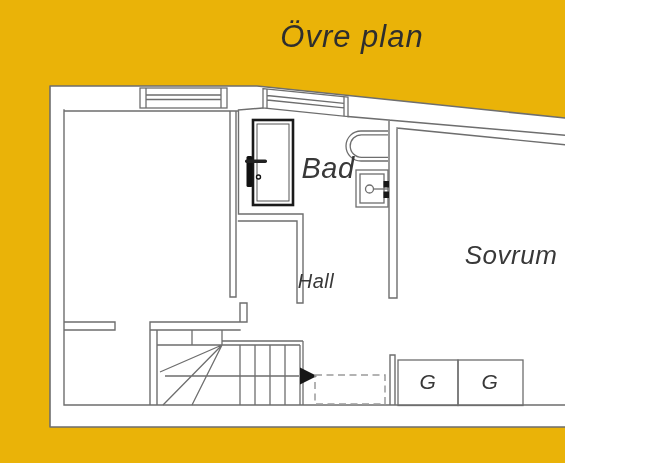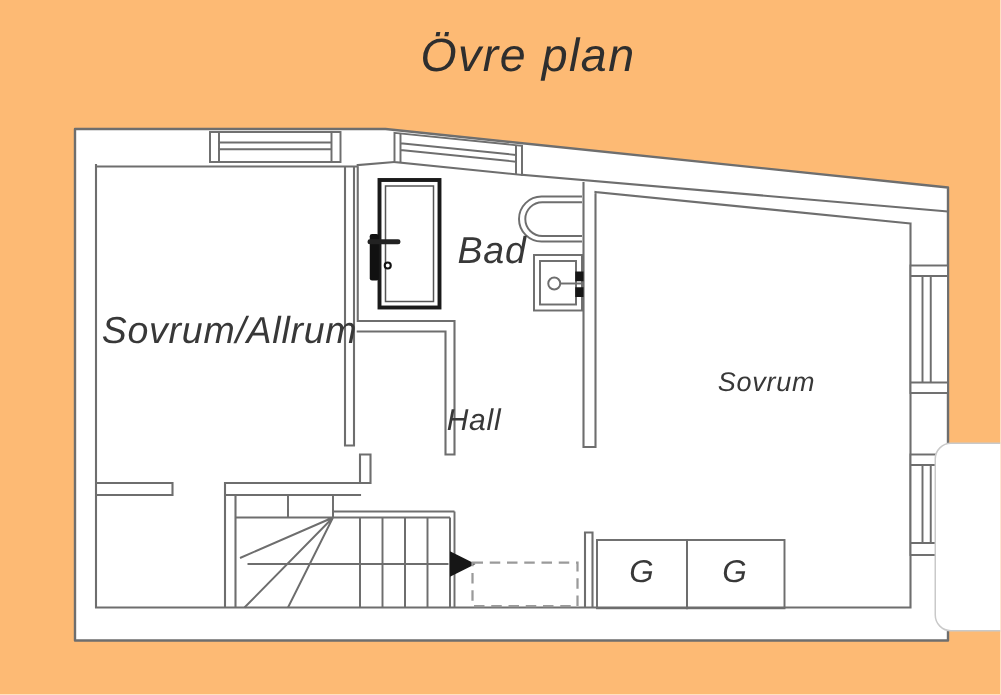--- a/index.html
+++ b/index.html
@@ -1,39 +1,39 @@
 <!DOCTYPE html>
 <html><head>
 <meta charset="utf-8">
 <style>
   html,body{margin:0;padding:0;background:#ffffff;}
   #stage{
     position:relative;
-    width:667px;height:463px;
-    background:#fdba74;
+    width:565px;height:463px;
+    background:#eab308;
     overflow:hidden;
     font-family:"Liberation Sans", sans-serif;
   }
   .lbl{
     position:absolute;
     transform:translate(-50%,-50%);
     font-style:italic;
     color:#383838;
     white-space:nowrap;
     letter-spacing:0.5px;
   }
   #plan-title{
     font-size:31px;
     color:#2e2e2e;
     letter-spacing:1px;
   }
   #lbl-bedroom-living{font-size:25px;}
-  #lbl-bathroom{font-size:25px;}
+  #lbl-bathroom{font-size:29px;}
   #lbl-hall{font-size:20px;}
-  #lbl-bedroom{font-size:18px;}
+  #lbl-bedroom{font-size:26px;}
   .lbl-g{font-size:21px;}
   svg{position:absolute;left:0;top:0;}
   #side-card{
     position:absolute;
     left:623px;top:295px;
     width:60px;height:126px;
     background:#ffffff;
     border:1.5px solid #c9c9c9;
     border-radius:11px;
     box-sizing:border-box;
@@ -123,21 +123,20 @@
       <rect x="253" y="120" width="40" height="85" fill="#ffffff" stroke="#1a1a1a" stroke-width="2.6"></rect>
       <rect x="257" y="124" width="32" height="77" fill="none" stroke="#555555" stroke-width="1"></rect>
       <rect x="246.5" y="156" width="6" height="31" rx="1.5" fill="#111111"></rect>
       <rect x="245" y="159.5" width="22" height="3.4" rx="1.6" fill="#222222"></rect>
       <circle cx="258.5" cy="177" r="2" fill="#ffffff" stroke="#111111" stroke-width="1.4"></circle>
     </g>
   </svg>
 
   <div class="lbl" id="plan-title" style="left:352px;top:37px;">Övre plan</div>
 
-  <div class="lbl" id="lbl-bedroom-living" style="left:153px;top:221px;">Sovrum/Allrum</div>
 
   <div class="lbl" id="lbl-bathroom" style="left:328px;top:168px;">Bad</div>
 
   <div class="lbl" id="lbl-hall" style="left:316px;top:281px;">Hall</div>
 
   <div class="lbl" id="lbl-bedroom" style="left:511px;top:255px;">Sovrum</div>
 
   <div class="lbl lbl-g" style="left:428px;top:382px;">G</div>
 
   <div class="lbl lbl-g" style="left:490px;top:382px;">G</div>

